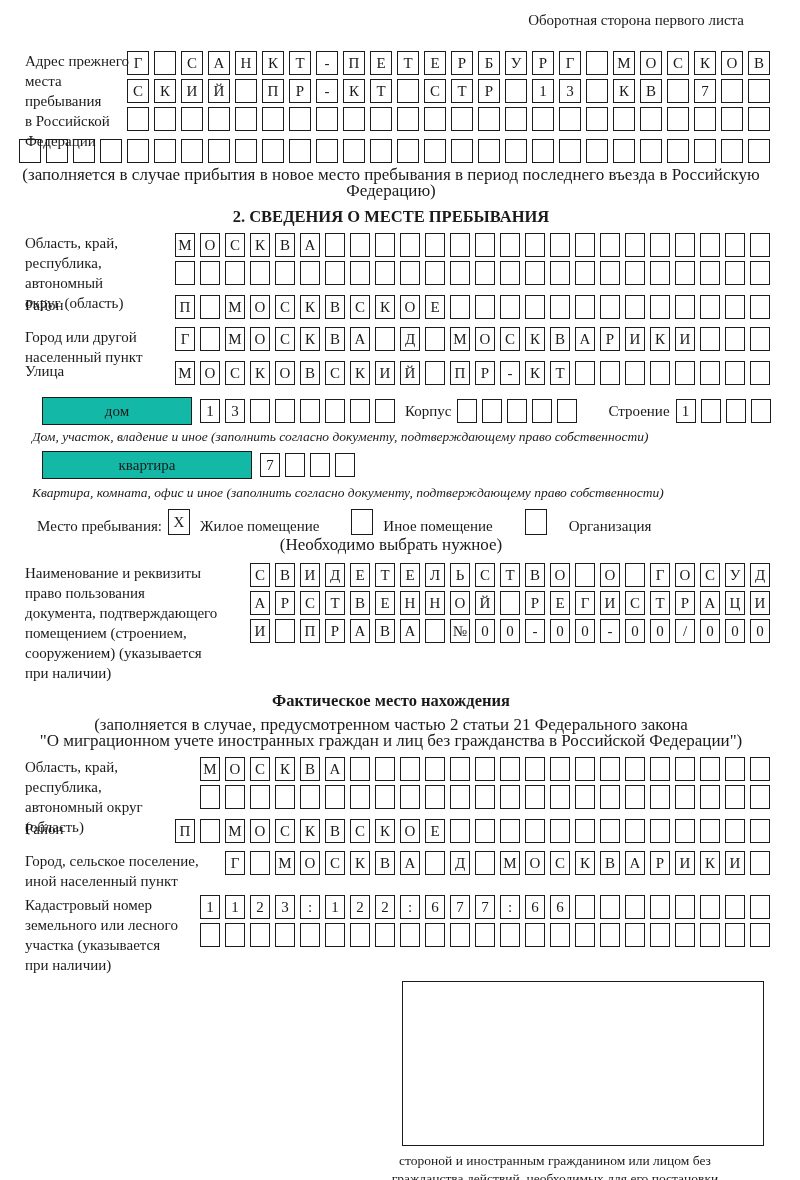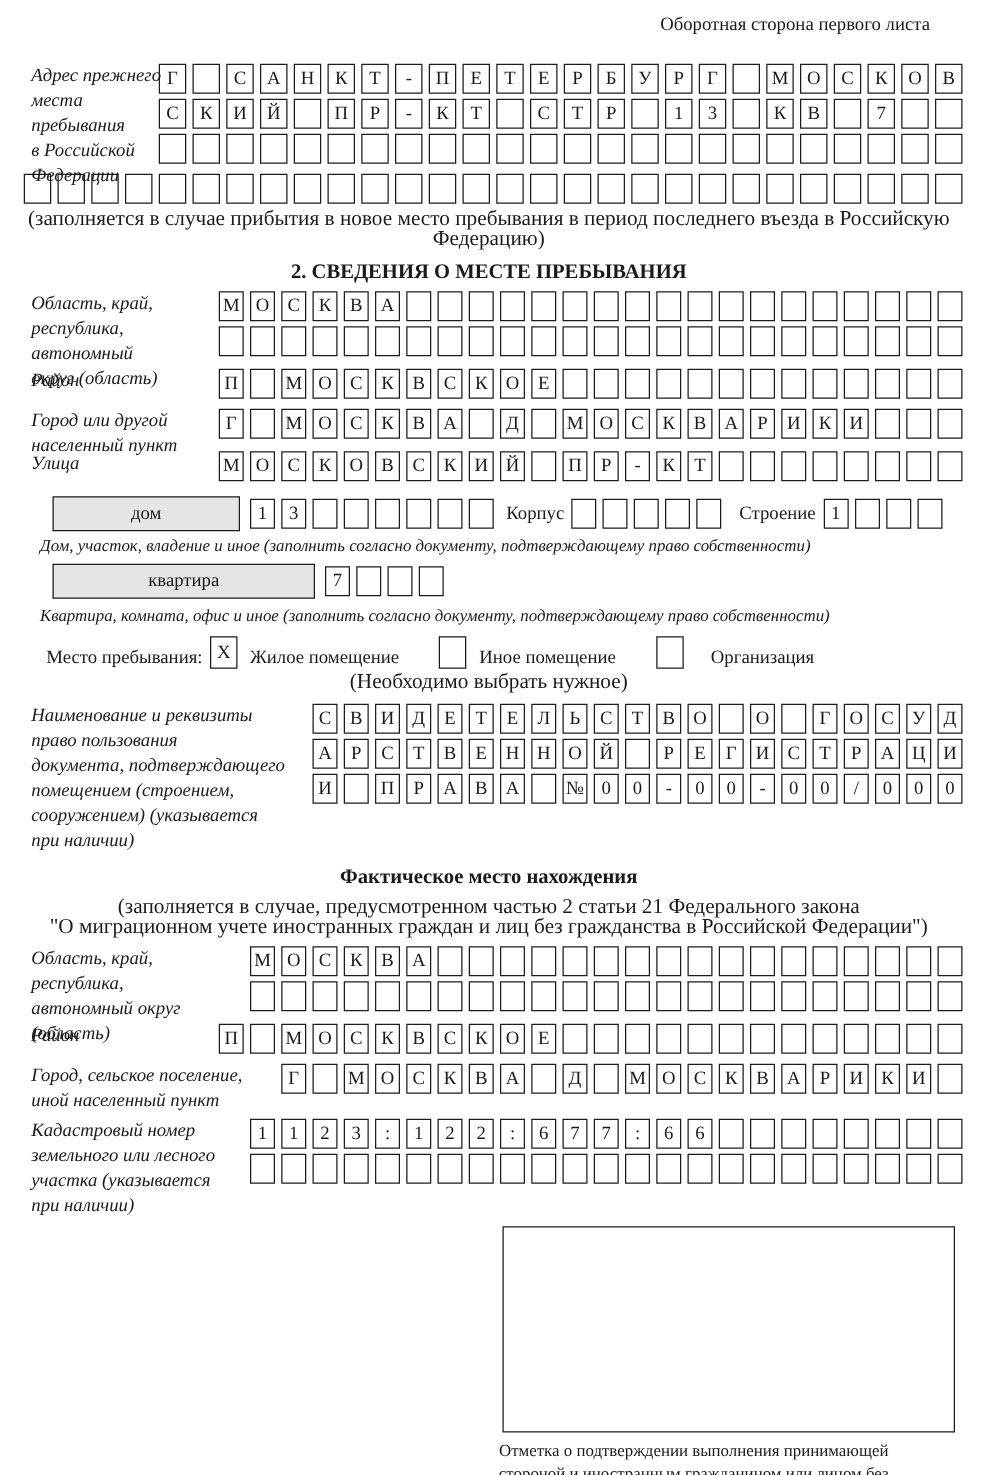--- a/index.html
+++ b/index.html
@@ -11,29 +11,29 @@
   .hdr-note{font-size:15px;text-align:right;margin:4px 26px 0 0;}
   
   .cells{display:flex;gap:5px;justify-content:flex-end;width:100%;}
   .cells.inline{width:auto;justify-content:flex-start;}
   .cell{flex:none;box-sizing:border-box;width:20px;height:24px;border:1.6px solid #1c1c1c;
         display:flex;align-items:center;justify-content:center;font-size:15px;background:#fff;}
   .cells.lg .cell{width:22px;}
   .rows{display:flex;flex-direction:column;gap:4px;}
   .block{position:relative;width:100%;}
   .labelcol{position:absolute;left:13px;top:0;font-size:15px;line-height:20px;}
-  .labelcol span{display:block;font-style:italic;}
+  .labelcol span{display:block;}
   .w110{width:112px}.w130{width:140px}.w150{width:160px}.w165{width:175px}
   .w210{width:215px}.w225{width:232px}.w175{width:180px}
   .note-c{font-size:17px;text-align:center;line-height:16px;}
   .note-l{font-size:13.5px;margin-left:20px;line-height:16px;font-style:italic;}
   .sec-title{font-size:16.5px;font-weight:bold;text-align:center;line-height:20px;}
   .inline-row{display:flex;align-items:center;margin-left:30px;}
   .widebox{box-sizing:border-box;border:1.6px solid #1c1c1c;height:28px;display:flex;
-           align-items:center;justify-content:center;font-size:15px;background:#e5e5e5;flex:none;}
+           align-items:center;justify-content:center;font-size:15px;background:#14b8a6;flex:none;}
   .box-dom{width:150px;}
   .box-kv{width:210px;}
   .ilabel{font-size:15px;margin:0 6px 0 10px;white-space:nowrap;}
   .chk{flex:none;box-sizing:border-box;width:22px;height:26px;border:1.6px solid #1c1c1c;
        display:flex;align-items:center;justify-content:center;font-size:15px;background:#fff;}
   .stay-row{display:flex;align-items:flex-end;margin-left:25px;font-size:15px;}
   .stamp{box-sizing:border-box;width:362px;height:165px;border:1.8px solid #1c1c1c;
          margin:8px 6px 0 auto;background:#fff;}
   .stamp-cap{width:430px;margin:6px 0 0 auto;font-size:13.5px;line-height:18px;text-align:center;}
   .mt4{margin-top:4px}.mt6{margin-top:6px}.mt8{margin-top:8px}.mt10{margin-top:10px}
@@ -344,21 +344,21 @@
         <span class="cell"></span>
       </div>
     <div class="ilabel">Корпус</div>
     <div class="cells inline">
         <span class="cell"></span>
         <span class="cell"></span>
         <span class="cell"></span>
         <span class="cell"></span>
         <span class="cell"></span>
       </div>
-    <div class="ilabel" style="margin-left:14px">Строение</div>
+    <div class="ilabel" style="margin-left:31px">Строение</div>
     <div class="cells inline">
         <span class="cell">1</span>
         <span class="cell"></span>
         <span class="cell"></span>
         <span class="cell"></span>
       </div>
   </div>
   <div class="note-l mt4">Дом, участок, владение и иное (заполнить согласно документу, подтверждающему право собственности)</div>
 
   <div class="inline-row mt6">
@@ -649,19 +649,18 @@
           <span class="cell"></span>
           <span class="cell"></span>
           <span class="cell"></span>
           <span class="cell"></span>
         </div>
     </div>
   </div>
 
   <div class="stamp"></div>
   <div class="stamp-cap">
-    <div>Отметка о подтверждении выполнения принимающей</div>
     <div>стороной и иностранным гражданином или лицом без</div>
     <div>гражданства действий, необходимых для его постановки</div>
 
   </div>
 
 </div>
 
 </body></html>

